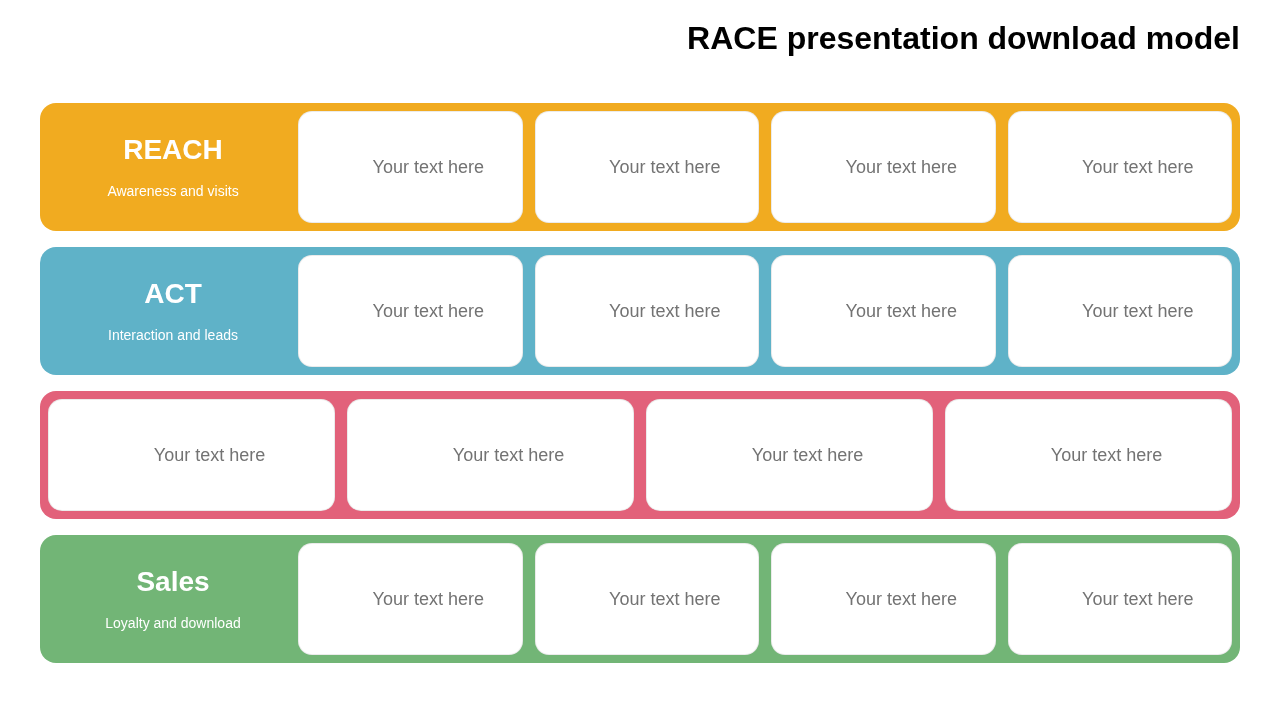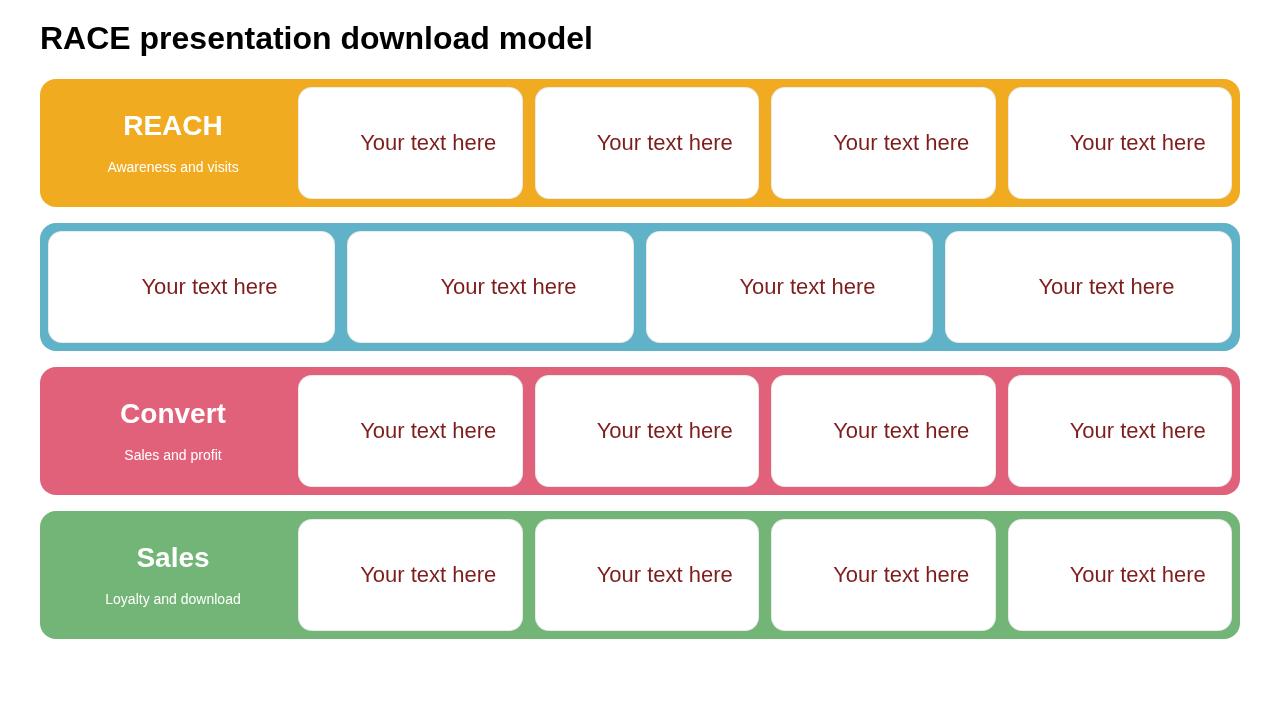--- a/index.html
+++ b/index.html
@@ -8,25 +8,25 @@
       box-sizing: border-box;
     }
     body {
       font-family: 'Segoe UI', Tahoma, Geneva, Verdana, sans-serif;
       background: #ffffff;
       width: 1280px;
       height: 720px;
       padding: 20px 40px;
     }
     .title {
-      text-align: left;
+      text-align: right;
       font-size: 32px;
       font-weight: 600;
       color: #000;
-      margin-bottom: 22px;
+      margin-bottom: 46px;
     }
     .rows-container {
       display: flex;
       flex-direction: column;
       gap: 16px;
     }
     .row {
       display: flex;
       border-radius: 16px;
       padding: 8px;
@@ -58,22 +58,22 @@
       gap: 12px;
       flex: 1;
     }
     .cell {
       background: #fff;
       border-radius: 14px;
       flex: 1;
       display: flex;
       align-items: center;
       justify-content: center;
-      color: #7f1d1d;
-      font-size: 22px;
+      color: #737373;
+      font-size: 18px;
       border: 1px solid rgba(0,0,0,0.08);
       padding-left: 36px;
     }
     .row-reach { background: #F1AB20; }
     .row-act { background: #5FB2C8; }
     .row-convert { background: #E2617A; }
     .row-engage { background: #72B576; }
   </style>
 </head>
 <body>
@@ -89,33 +89,33 @@
     </div>
     <div class="cells">
       <div class="cell">Your text here</div>
       <div class="cell">Your text here</div>
       <div class="cell">Your text here</div>
       <div class="cell">Your text here</div>
     </div>
   </div>
 
   <div class="row row-act">
+    <div class="row-label">
+      <div class="row-title">ACT</div>
+      <div class="row-subtitle">Interaction and leads</div>
+    </div>
     <div class="cells">
       <div class="cell">Your text here</div>
       <div class="cell">Your text here</div>
       <div class="cell">Your text here</div>
       <div class="cell">Your text here</div>
     </div>
   </div>
 
   <div class="row row-convert">
-    <div class="row-label">
-      <div class="row-title">Convert</div>
-      <div class="row-subtitle">Sales and profit</div>
-    </div>
     <div class="cells">
       <div class="cell">Your text here</div>
       <div class="cell">Your text here</div>
       <div class="cell">Your text here</div>
       <div class="cell">Your text here</div>
     </div>
   </div>
 
   <div class="row row-engage">
     <div class="row-label">

